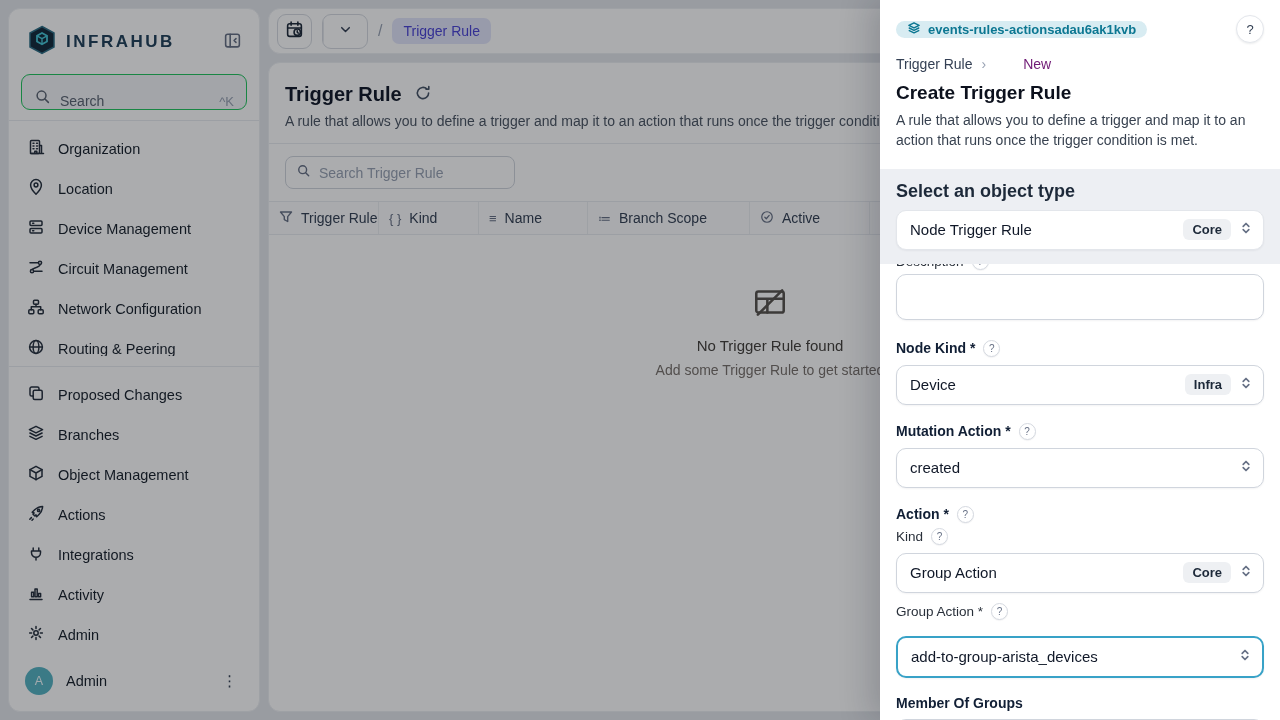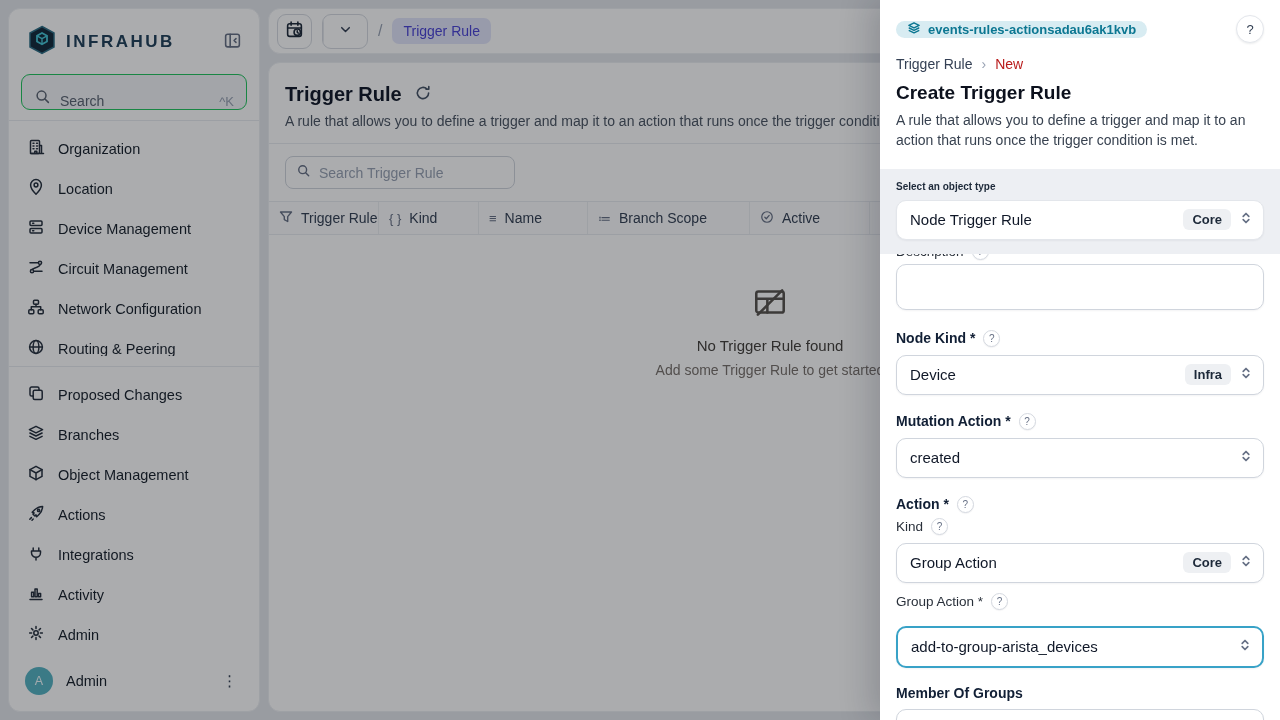--- a/index.html
+++ b/index.html
@@ -113,25 +113,25 @@
     font-size:13px; font-weight:700; padding:0 11px; border-radius:14px; cursor:pointer;
   }
   .dw-branch-badge svg { color:#0c7792; }
   .help-btn {
     width:28px; height:28px; border-radius:50%; border:1px solid #e4e7ec; background:#fff;
     box-shadow:0 1px 2px rgba(16,24,40,.08); font-size:13px; color:#344054; cursor:pointer;
   }
   .dw-crumbs { display:flex; align-items:center; gap:9px; margin-top:13px; font-size:14px; }
   .dw-crumb-root { color:#344054; cursor:pointer; }
   .dw-crumb-sep { color:#98a2b3; font-size:14px; }
-  .dw-crumb-cur { color:#b91c1c; }
+  .dw-crumb-cur { color:#701a75;margin-left:28px; }
   .dw-title { margin-top:10px; font-size:19px; font-weight:700; color:#0c111d; }
   .dw-desc { margin-top:6px; font-size:14px; color:#384250; line-height:1.45; }
   .dw-objtype { background:#edeff3; padding:12px 16px 14px 16px; }
-  .dw-objtype-label { font-size:10px; font-weight:700; color:#1d2939; }
+  .dw-objtype-label { font-size:18px; font-weight:700; color:#1d2939; }
   .dw-body { flex:1; overflow:hidden; padding:0 16px; }
 
   .select {
     height:40px; background:#fff; border:1px solid #d0d5dd; border-radius:10px;
     display:flex; align-items:center; gap:8px; padding:0 10px 0 13px; cursor:pointer;
     box-shadow:0 1px 2px rgba(16,24,40,.05); margin-top:8px;
   }
   .select-value { flex:1; font-size:15px; color:#101828; white-space:nowrap; overflow:hidden; }
   .select-badge {
     background:#eef0f3; border-radius:6px; font-size:13px; font-weight:700; color:#1d2939;

